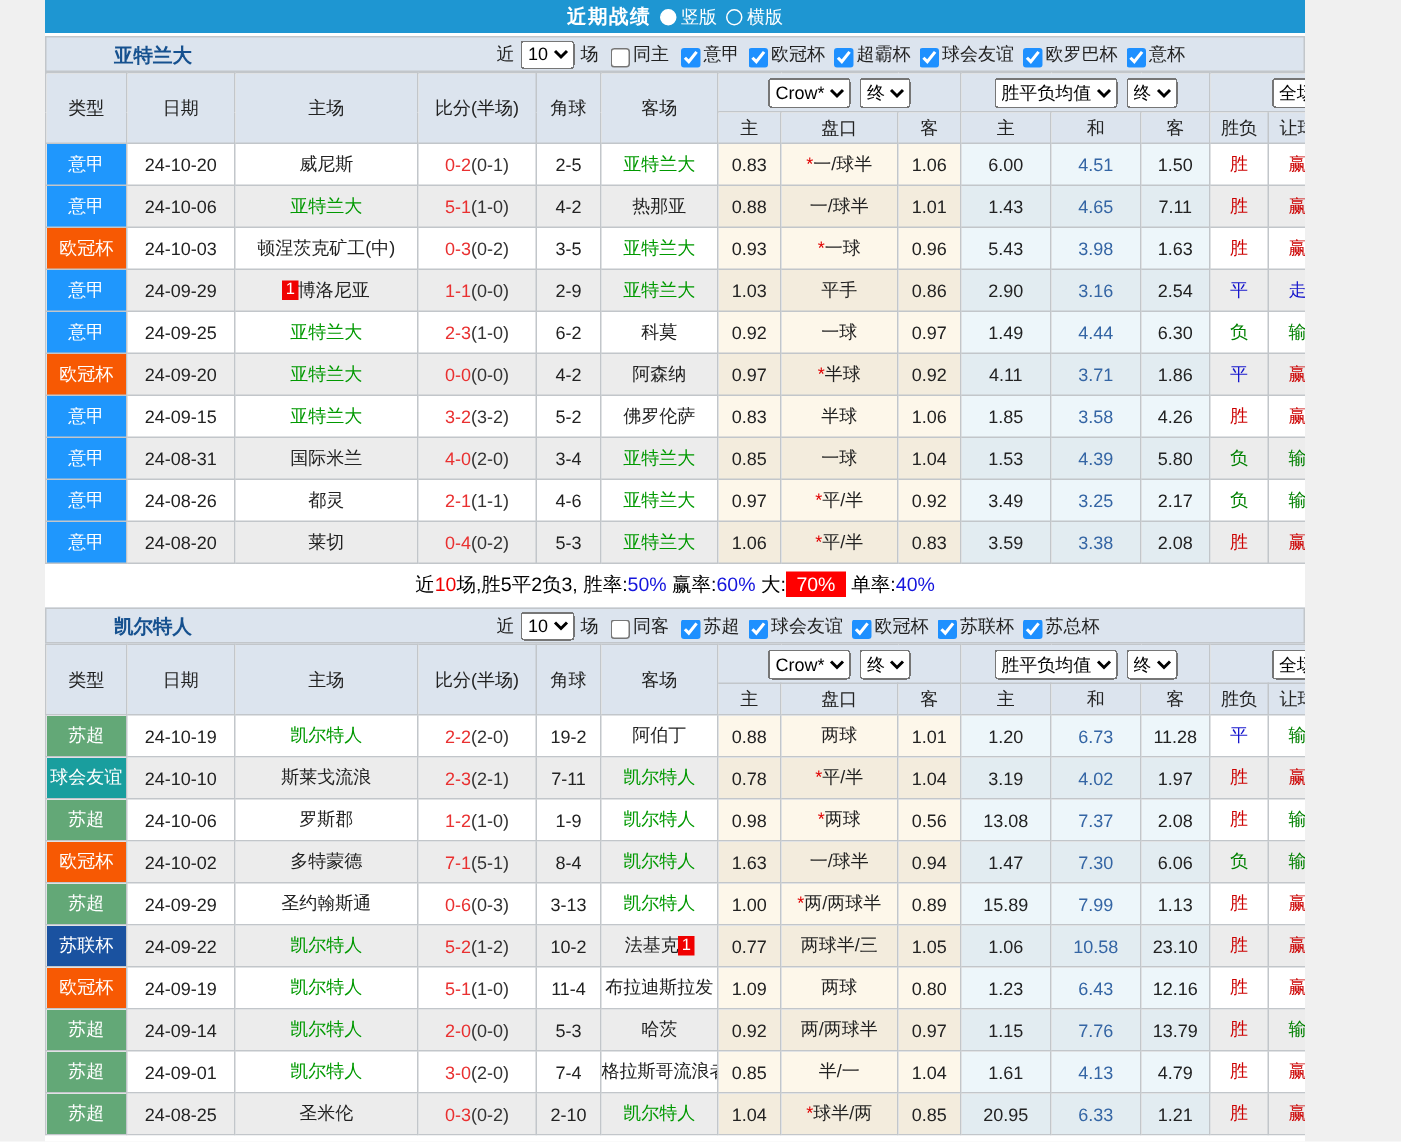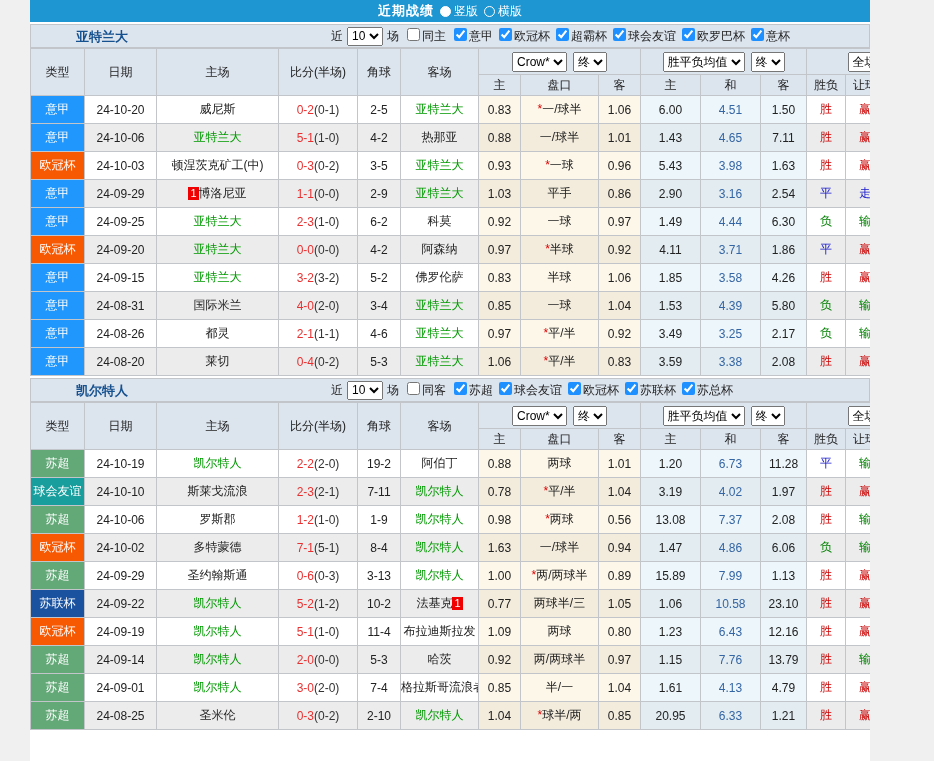--- a/index.html
+++ b/index.html
@@ -14,21 +14,21 @@
   .topbar .title{font-weight:bold;letter-spacing:1px;}
   .radio{width:9px;height:9px;border:1px solid #fff;border-radius:50%;display:inline-block;margin:0 3px 0 6px;vertical-align:middle;}
   .radio.selected{background:#fff;}
   .topbar .rlabel{font-size:12px;}
   
   .band{height:22px;margin-top:2px;background:#dce4ee;border:1px solid #c2c6ca;position:relative;font-size:12px;color:#222;}
   .band .team{position:absolute;left:45px;top:3px;color:#16518f;font-weight:bold;font-size:13px;}
   .band .filters{position:absolute;left:300px;top:0;height:22px;display:flex;align-items:center;gap:2px;white-space:nowrap;}
   .band select{font-size:12px;height:19px;margin:0 2px;}
   .band input[type=checkbox]{width:13px;height:13px;margin:0 2px 0 6px;accent-color:#1e90ff;vertical-align:middle;}
-  .band label{display:flex;align-items:flex-start;}
+  .band label{display:flex;align-items:flex-end;}
   .lg-box{display:flex;align-items:center;}
   
   table{border-collapse:collapse;width:904px;table-layout:fixed;font-size:12px;color:#222;}
   th{background:#dce4ee;font-weight:normal;border:1px solid #c2c6ca;padding:0;height:20px;overflow:hidden;white-space:nowrap;}
   thead tr.hdr-top th{height:25px;}
   thead select{font-size:12px;height:20px;margin:0 3px;max-width:96%;}
   td{border:1px solid #c2c6ca;text-align:center;height:27px;padding:0;overflow:hidden;white-space:nowrap;}
   tbody tr:nth-child(even) td{background:#ececec;}
   tbody tr:nth-child(odd) td{background:#fff;}
   tbody tr:nth-child(odd) td.bg-pan{background:#fdf7ea;}
@@ -312,20 +312,23 @@
     <td class="avg-h bg-avg">3.59</td>
     <td class="avg-d bg-avg">3.38</td>
     <td class="avg-a bg-avg">2.08</td>
     <td class="c-result" style="color: rgb(204, 0, 0);">胜</td>
     <td class="c-let" style="color: rgb(204, 0, 0);">赢</td>
     <td class="c-goals" style="color: rgb(204, 0, 0);">大</td>
   </tr>
       </tbody>
   </table>
 
+  <div class="summary">
+    <span>近</span><span class="num">10</span><span>场,胜5平2负3, 胜率:</span><span class="pct">50%</span><span> 赢率:</span><span class="pct">60%</span><span> 大:</span><span class="pct hl">70%</span><span> 单率:</span><span class="pct">40%</span>
+  </div>
 
   <div class="band">
     <span class="team">凯尔特人</span>
     <div class="filters">
       <span>近</span>
       <select><option>10</option></select>
       <span>场</span>
       <label>
           <input type="checkbox" style="">
           <span>同客</span>
@@ -459,21 +462,21 @@
     <td class="c-type" style="background: rgb(247, 89, 3);">欧冠杯</td>
     <td class="c-date">24-10-02</td>
     <td class="home"><span class="tname">多特蒙德</span></td>
     <td class="c-score"><span class="sc">7-1</span><span class="half">(5-1)</span></td>
     <td class="c-corners">8-4</td>
     <td class="away"><span class="tname green">凯尔特人</span></td>
     <td class="crow-h bg-pan">1.63</td>
     <td class="pan bg-pan"><span class="star"></span><span class="pan-text">一/球半</span></td>
     <td class="crow-a bg-pan">0.94</td>
     <td class="avg-h bg-avg">1.47</td>
-    <td class="avg-d bg-avg">4.86</td>
+    <td class="avg-d bg-avg">7.30</td>
     <td class="avg-a bg-avg">6.06</td>
     <td class="c-result" style="color: rgb(0, 128, 0);">负</td>
     <td class="c-let" style="color: rgb(0, 128, 0);">输</td>
     <td class="c-goals" style="color: rgb(204, 0, 0);">大</td>
   </tr>
         <tr>
     <td class="c-type" style="background: rgb(99, 168, 119);">苏超</td>
     <td class="c-date">24-09-29</td>
     <td class="home"><span class="tname">圣约翰斯通</span></td>
     <td class="c-score"><span class="sc">0-6</span><span class="half">(0-3)</span></td>

